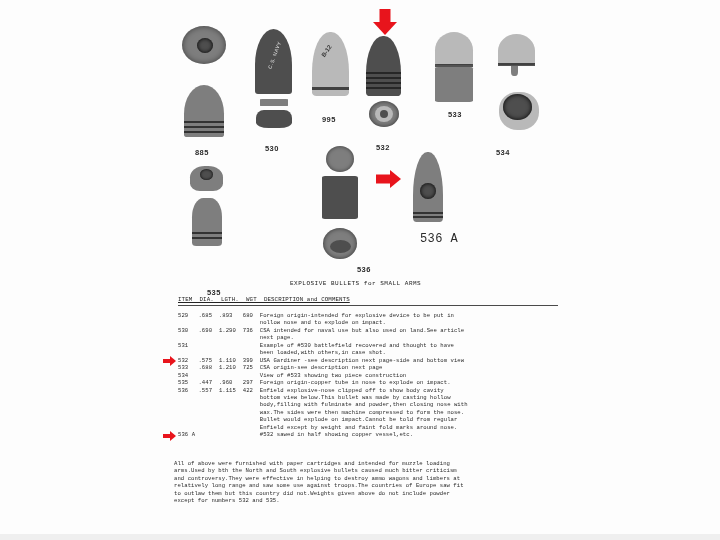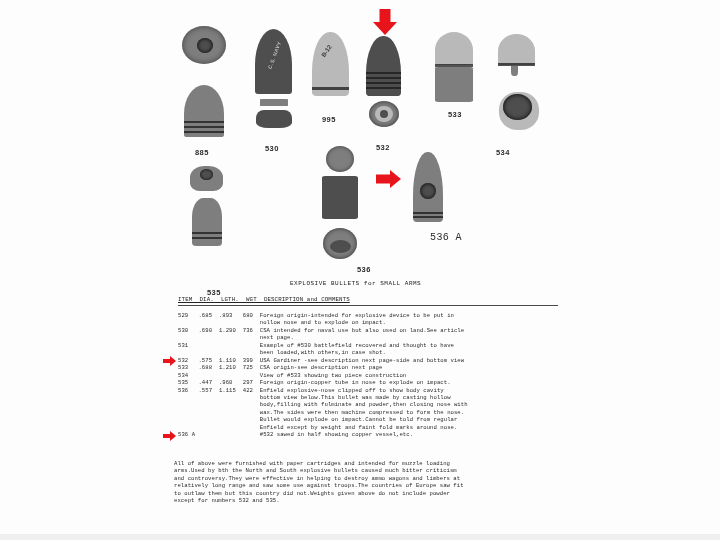--- a/index.html
+++ b/index.html
@@ -145,21 +145,21 @@
     <div class="arrow-right" style="left:206px;top:170px;width:26px;height:18px;">
       <div class="shaft"></div>
         <div class="head"></div>
     </div>
 
     <div class="bul ogive noise mid" style="left:243px;top:152px;width:30px;height:70px;">
       <div class="ring" style="top:60px;"></div>
       <div class="ring" style="top:64px;"></div>
     </div>
     <div class="bul disc dark" style="left:250px;top:183px;width:16px;height:16px;box-shadow:inset 0 0 4px #000;"></div>
-    <div class="cap" style="left:260px;top:232px;font-family:'Liberation Mono',monospace;font-weight:normal;font-size:10px;">536 A</div>
+    <div class="cap" style="left:250px;top:232px;font-family:'Liberation Mono',monospace;font-weight:normal;font-size:12px;">536 A</div>
   </div>
 
   <div class="text-block">
 
     <div class="title">EXPLOSIVE BULLETS for SMALL ARMS</div>
 
     <div class="hdr"><span id="hdrline" style="text-decoration: underline;">ITEM  DIA.  LGTH.  WGT  DESCRIPTION and COMMENTS</span></div>
     <div class="rule"></div>
 
     <div class="tbl" id="tbl"><div class="row" style="position: relative;"><span>529   .685  .893   680  Foreign origin-intended for explosive device to be put in</span></div><div class="row" style="position: relative;"><span>                        nollow nose and to explode on impact.</span></div><div class="row" style="position: relative;"><span>530   .690  1.290  736  CSA intended for naval use but also used on land.See article</span></div><div class="row" style="position: relative;"><span>                        next page.</span></div><div class="row" style="position: relative;"><span>531                     Example of #530 battlefield recovered and thought to have</span></div><div class="row" style="position: relative;"><span>                        been loaded,with others,in case shot.</span></div><div class="row" style="position: relative;"><span class="arrow-sm" style="left: -15px; top: 1px; width: 13px; height: 7px;"><span class="shaft"></span><span class="head"></span></span><span>532   .575  1.110  399  USA Gardiner -see description next page-side and bottom view</span></div><div class="row" style="position: relative;"><span>533   .688  1.210  725  CSA origin-see description next page</span></div><div class="row" style="position: relative;"><span>534                     View of #533 showing two piece construction</span></div><div class="row" style="position: relative;"><span>535   .447  .960   297  Foreign origin-copper tube in nose to explode on impact.</span></div><div class="row" style="position: relative;"><span>536   .557  1.115  422  Enfield explosive-nose clipped off to show body cavity</span></div><div class="row" style="position: relative;"><span>                        bottom view below.This bullet was made by casting hollow</span></div><div class="row" style="position: relative;"><span>                        body,filling with fulminate and powder,then closing nose with</span></div><div class="row" style="position: relative;"><span>                        wax.The sides were then machine compressed to form the nose.</span></div><div class="row" style="position: relative;"><span>                        Bullet would explode on impact.Cannot be told from regular</span></div><div class="row" style="position: relative;"><span>                        Enfield except by weight and faint fold marks around nose.</span></div><div class="row" style="position: relative;"><span class="arrow-sm" style="left: -15px; top: 1px; width: 13px; height: 7px;"><span class="shaft"></span><span class="head"></span></span><span>536 A                   #532 sawed in half showing copper vessel,etc.</span></div></div>

